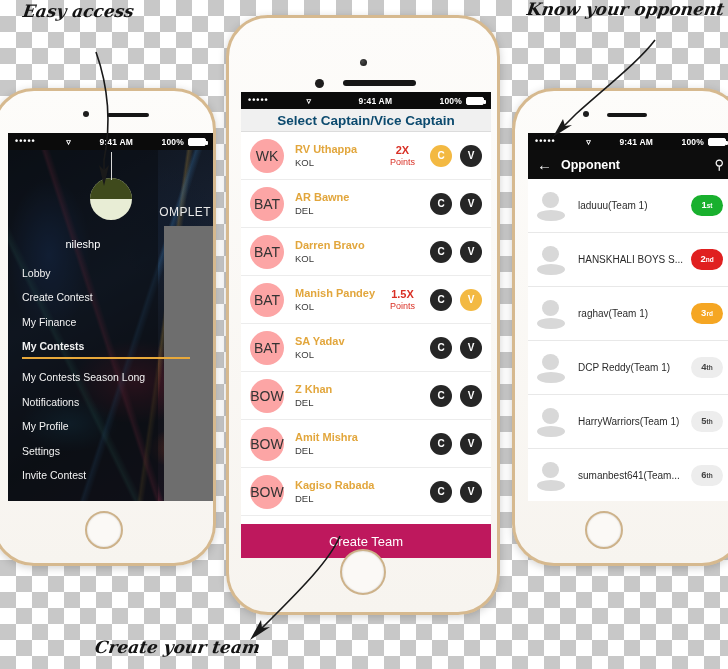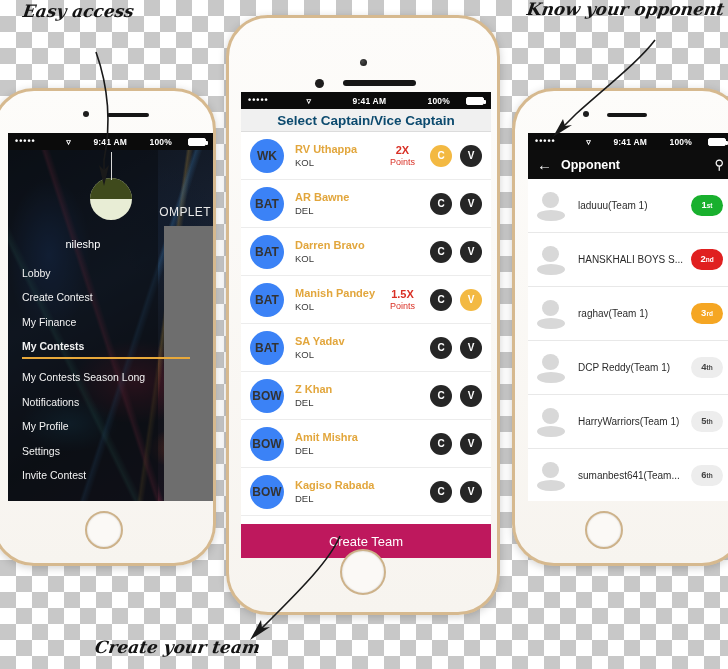--- a/index.html
+++ b/index.html
@@ -49,21 +49,21 @@
 
   
   .statusbar {
     height: 17px; background:#0b0b0b; color:#fff;
     display:flex; align-items:center; font-size:8.5px; font-weight:bold;
     padding: 0 7px; letter-spacing:.2px;
   }
   .sb-dots { letter-spacing:1px; font-size:9px; line-height:1; }
   .sb-wifi { margin-left: 16%; font-size:9px; }
   .sb-time { flex:1; text-align:center; }
-  .sb-batt { display:flex; align-items:center; gap:16px; }
+  .sb-batt { display:flex; align-items:center; gap:4px; }
   .batt-body {
     width:18px; height:8px; border:1px solid #fff; border-radius:2px;
     position:relative; background:#fff;
   }
   .batt-body::after {
     content:""; position:absolute; right:-3px; top:2px;
     width:2px; height:4px; background:#fff; border-radius:0 1px 1px 0;
   }
 
   
@@ -151,24 +151,23 @@
     color:#0c4a6e; font-size:13.5px; font-weight:bold;
     border-bottom:1px solid #dcdcdc;
   }
   .player-list { background:#fff; }
   .player-row {
     display:flex; align-items:center; height:48px;
     border-bottom:1px solid #ececec; padding:0 9px;
   }
   .role-badge {
     width:34px; height:34px; border-radius:50%;
-    background:#3b82f6; color:#333; font-size:12px;
+    background:#fca5a5; color:#333; font-size:14px;
     display:flex; align-items:center; justify-content:center;
     flex-shrink:0;
-    font-weight:bold;
   }
   .player-info { flex:1; margin-left:11px; min-width:0; }
   .player-name {
     color:#e2a63c; font-size:11px; font-weight:bold;
     white-space:nowrap; overflow:hidden; text-overflow:ellipsis;
   }
   .player-team { color:#3a3a3a; font-size:9.5px; margin-top:2px; }
   .multiplier {
     color:#d93025; text-align:center; font-size:9px;
     line-height:1.15; margin-right:7px; flex-shrink:0;

